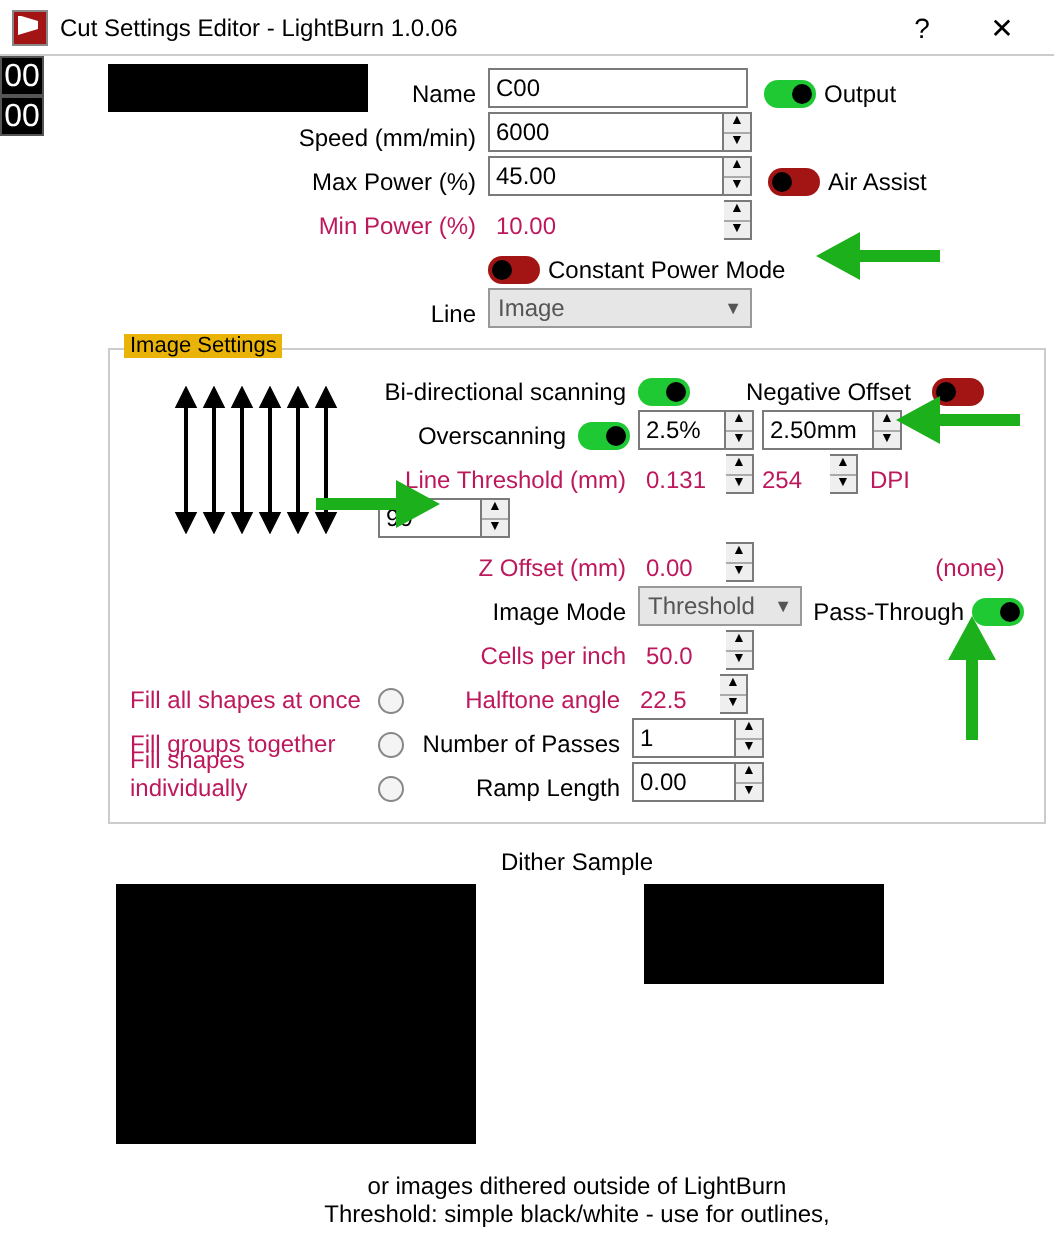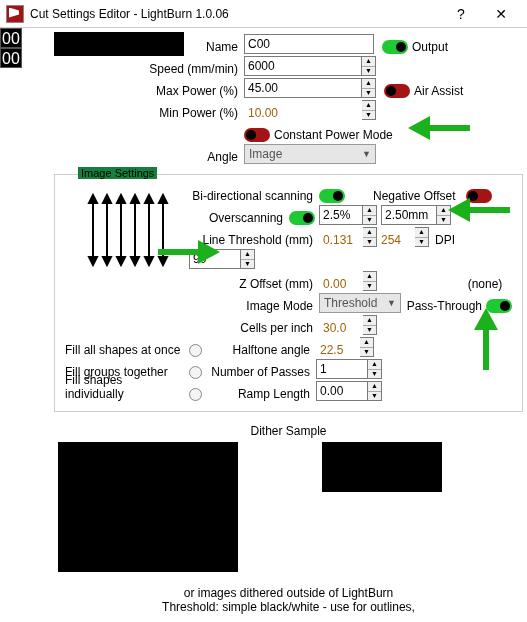--- a/index.html
+++ b/index.html
@@ -14,38 +14,38 @@
 .main { position: absolute; left: 30px; right: 4px; top: 28px; bottom: 0; }
 .black-bar { position: absolute; left: 24px; top: 4px; width: 130px; height: 24px; background: #000; }
 .content { position: absolute; left: 24px; right: 0; top: 4px; }
 .dither-title { text-align: center; margin: 12px 0 4px; }
 .dither-area { position: relative; height: 140px; }
 .d1 { position: absolute; left: 4px; top: 0; width: 180px; height: 130px; background: #000; }
 .d2 { position: absolute; left: 268px; top: 0; width: 120px; height: 50px; background: #000; }
 .footer { text-align: center; margin-top: 4px; line-height: 1.2; }
 .row { display: flex; align-items: flex-end; height: 22px; }
 .lbl { text-align: right; padding-right: 6px; color: #000; }
-.lbl.dis { color: #000000; }
+.lbl.dis { color: #be185d; }
 input.txt, input.num { height: 20px; border: 1px solid #7a7a7a; padding: 0 3px; background: #fff; }
 input.num { width: 52px; }
 .spin { display: inline-flex; flex-direction: column; width: 14px; height: 20px; border: 1px solid #7a7a7a; border-left: none; }
 .spin span { flex: 1; font-size: 7px; text-align: center; line-height: 8px; background: #efefef; border-bottom: 1px solid #aaa; }
 .spin span:last-child { border-bottom: none; }
 .toggle { display: inline-block; width: 26px; height: 14px; border-radius: 7px; position: relative; vertical-align: middle; }
 .toggle.on { background: #1ec933; }
 .toggle.off { background: #a31515; }
 .toggle::after { content: ""; position: absolute; width: 10px; height: 10px; background: #000; border-radius: 50%; top: 2px; }
 .toggle.on::after { right: 2px; }
 .toggle.off::after { left: 2px; }
 .combo { height: 20px; border: 1px solid #999; background: #e6e6e6; display: inline-flex; align-items: center; padding: 0 4px; width: 90px; justify-content: space-between; color: #555; }
 .combo .chev { font-size: 9px; }
 .radio { display: inline-block; width: 13px; height: 13px; border: 1px solid #888; border-radius: 50%; background: #f4f4f4; vertical-align: middle; }
-.disabled-num { color: #a16207; }
+.disabled-num { color: #be185d; }
 .fieldset { border: 1px solid #ccc; margin-top: 10px; padding: 6px 4px 10px; position: relative; }
-.fieldset .legend { position: absolute; top: -8px; left: 23px; background: #15803d; padding: 0 3px; font-size: 11px; }
+.fieldset .legend { position: absolute; top: -8px; left: 7px; background: #eab308; padding: 0 3px; font-size: 11px; }
 .arrows-svg { position: absolute; left: 32px; top: 18px; }
 .arrow-ann { position: absolute; pointer-events: none; }
 </style>
 </head>
 <body>
 
 <div class="titlebar">
   <div class="app-icon"></div>
   <div class="title">Cut Settings Editor - LightBurn 1.0.06</div>
   <div class="btn">?</div>
@@ -98,21 +98,21 @@
             <span>▼</span>
           </span>
       </div>
       <div class="row">
         <span style="width:60px"></span>
         <span class="toggle off"></span>
         <span style="width:4px"></span>
         <span>Constant Power Mode</span>
       </div>
       <div class="row">
-        <span class="lbl" style="width:60px">Angle</span>
+        <span class="lbl" style="width:60px">Line</span>
         <span class="combo" style="width:132px">
             <span>Image</span>
             <span class="chev">▼</span>
           </span>
       </div>
     </div>
 
     <div class="fieldset">
       <span class="legend">Image Settings</span>
 
@@ -204,21 +204,21 @@
               <span class="chev">▼</span>
             </span>
           <span style="flex:1"></span>
           <span>Pass-Through</span>
           <span style="width:4px"></span>
           <span class="toggle on"></span>
           <span style="width:6px"></span>
         </div>
         <div class="row">
           <span class="lbl dis" style="width:130px">Cells per inch</span>
-          <span class="disabled-num" style="width:44px;padding-left:4px">30.0</span>
+          <span class="disabled-num" style="width:44px;padding-left:4px">50.0</span>
             <span class="spin">
               <span>▲</span>
               <span>▼</span>
             </span>
         </div>
       </div>
 
       <div class="row">
         <span class="lbl dis" style="width:130px;padding-left:6px;text-align:left">Fill all shapes at once</span>
         <span class="radio"></span>

